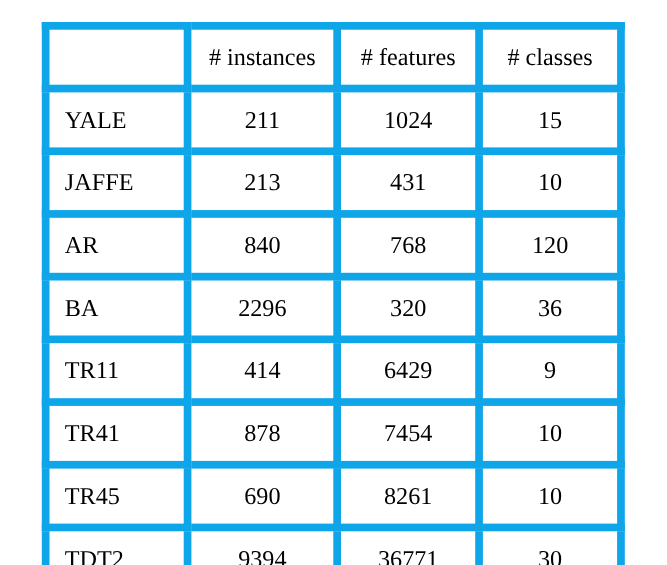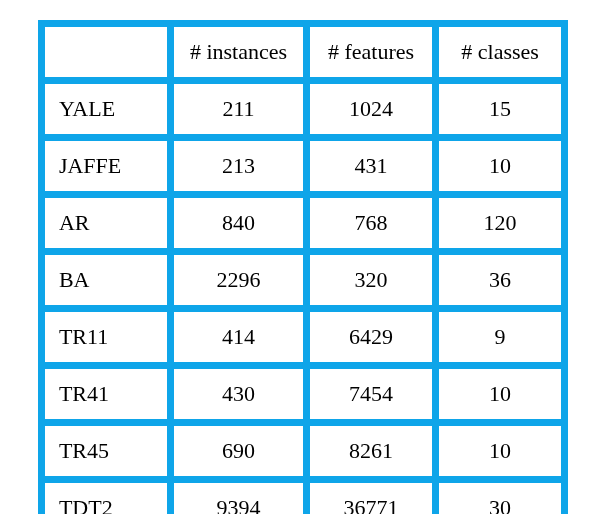--- a/index.html
+++ b/index.html
@@ -76,21 +76,21 @@
       <td class="num">36</td>
     </tr>
     <tr>
       <td class="row-label">TR11</td>
       <td class="num">414</td>
       <td class="num">6429</td>
       <td class="num">9</td>
     </tr>
     <tr>
       <td class="row-label">TR41</td>
-      <td class="num">430</td>
+      <td class="num">878</td>
       <td class="num">7454</td>
       <td class="num">10</td>
     </tr>
     <tr>
       <td class="row-label">TR45</td>
       <td class="num">690</td>
       <td class="num">8261</td>
       <td class="num">10</td>
     </tr>
     <tr>

